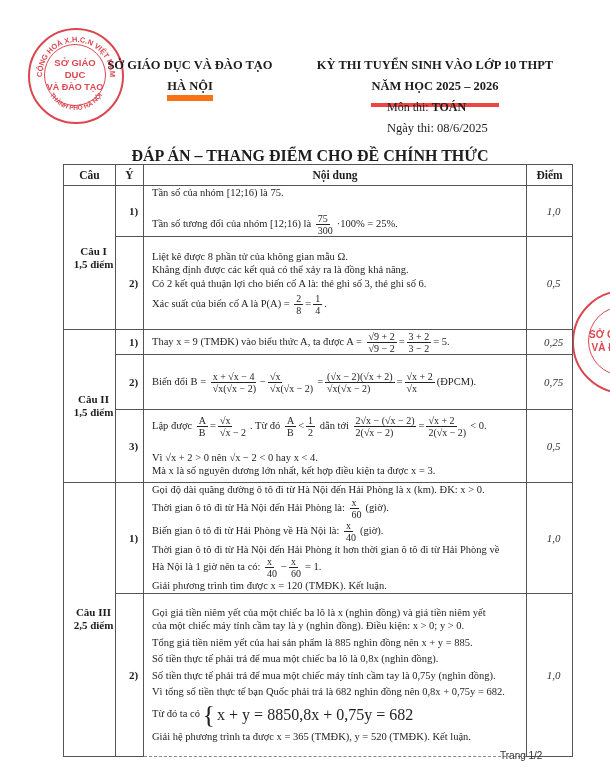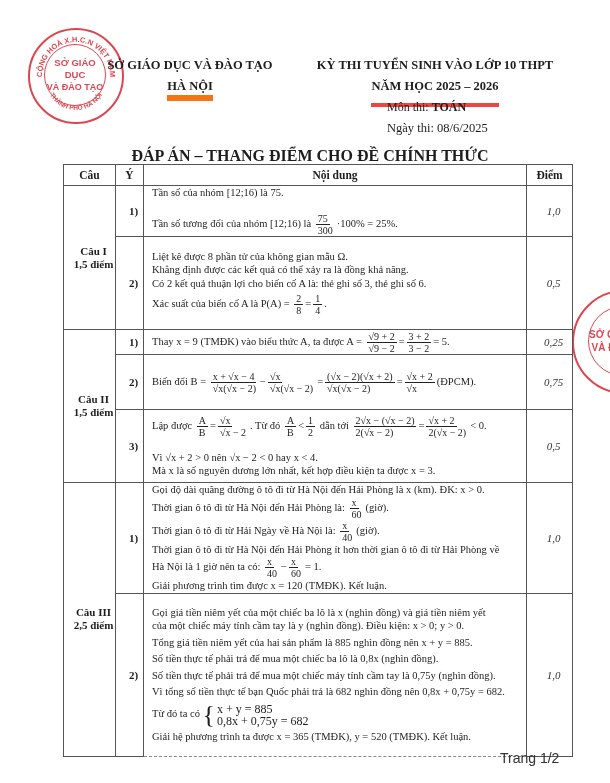--- a/index.html
+++ b/index.html
@@ -36,22 +36,22 @@
   td.y { text-align: center; font-weight: bold; padding: 0; font-size: 11px; }
   td.diem { text-align: center; font-style: italic; padding: 0; font-size: 11px; color: #333; }
   tr.dash-top td.y, tr.dash-top td.nd, tr.dash-top td.diem { border-top: 1px dashed #888; }
   td.nd { line-height: 13.5px; }
   .ln { display: block; white-space: nowrap; }
   .frac { display: inline-flex; flex-direction: column; align-items: flex-start; vertical-align: middle; font-size: 10px; line-height: 11px; margin: 0 2px; }
   .frac .num { border-bottom: 0.8px solid #222; padding: 0 2px; }
   .frac .den { padding: 0 2px; }
   .sys { display: inline-flex; align-items: center; vertical-align: middle; }
   .sys .brace { font-size: 26px; line-height: 26px; font-weight: lighter; margin-right: 2px; }
-  .sys .eqs { display: flex; flex-direction: column; font-size: 12px; line-height: 12px; }
-  .page-num { left: 500px; top: 750px; font-family: "Liberation Sans", "DejaVu Sans", sans-serif; font-size: 14px; color: #333; }
+  .sys .eqs { display: flex; font-size: 16px; line-height: 12px; text-align: center; }
+  .page-num { left: 500px; top: 750px; font-family: "Liberation Sans", "DejaVu Sans", sans-serif; font-size: 10px; color: #333; }
 </style>
 </head>
 <body>
 
 <div class="stamp" style="left:28px; top:28px; width:92px; height:92px;">
   <svg class="ring" viewBox="0 0 92 92">
     <defs>
       <path id="arcTop" d="M 12 46 A 34 34 0 0 1 80 46"></path>
       <path id="arcBot" d="M 16 50 A 30 30 0 0 0 76 50"></path>
     </defs>
@@ -215,21 +215,21 @@
       <div>2,5 điểm</div>
     </td>
     <td class="y">1)</td>
     <td class="nd">
       <span class="ln">Gọi độ dài quãng đường ô tô đi từ Hà Nội đến Hải Phòng là x (km). ĐK: x &gt; 0.</span>
       <span class="ln"><span>Thời gian ô tô đi từ Hà Nội đến Hải Phòng là:</span>
         <span class="frac">
               <span class="num">x</span>
               <span class="den">60</span>
             </span><span>(giờ).</span></span>
-      <span class="ln"><span>Thời gian ô tô đi từ Hải Ngày về Hà Nội là:</span>
+      <span class="ln"><span>Biến gian ô tô đi từ Hải Phòng về Hà Nội là:</span>
         <span class="frac">
               <span class="num">x</span>
               <span class="den">40</span>
             </span><span>(giờ).</span></span>
       <span class="ln">Thời gian ô tô đi từ Hà Nội đến Hải Phòng ít hơn thời gian ô tô đi từ Hải Phòng về</span>
       <span class="ln"><span>Hà Nội là 1 giờ nên ta có:</span>
         <span class="frac">
               <span class="num">x</span>
               <span class="den">40</span>
             </span>−<span class="frac">

